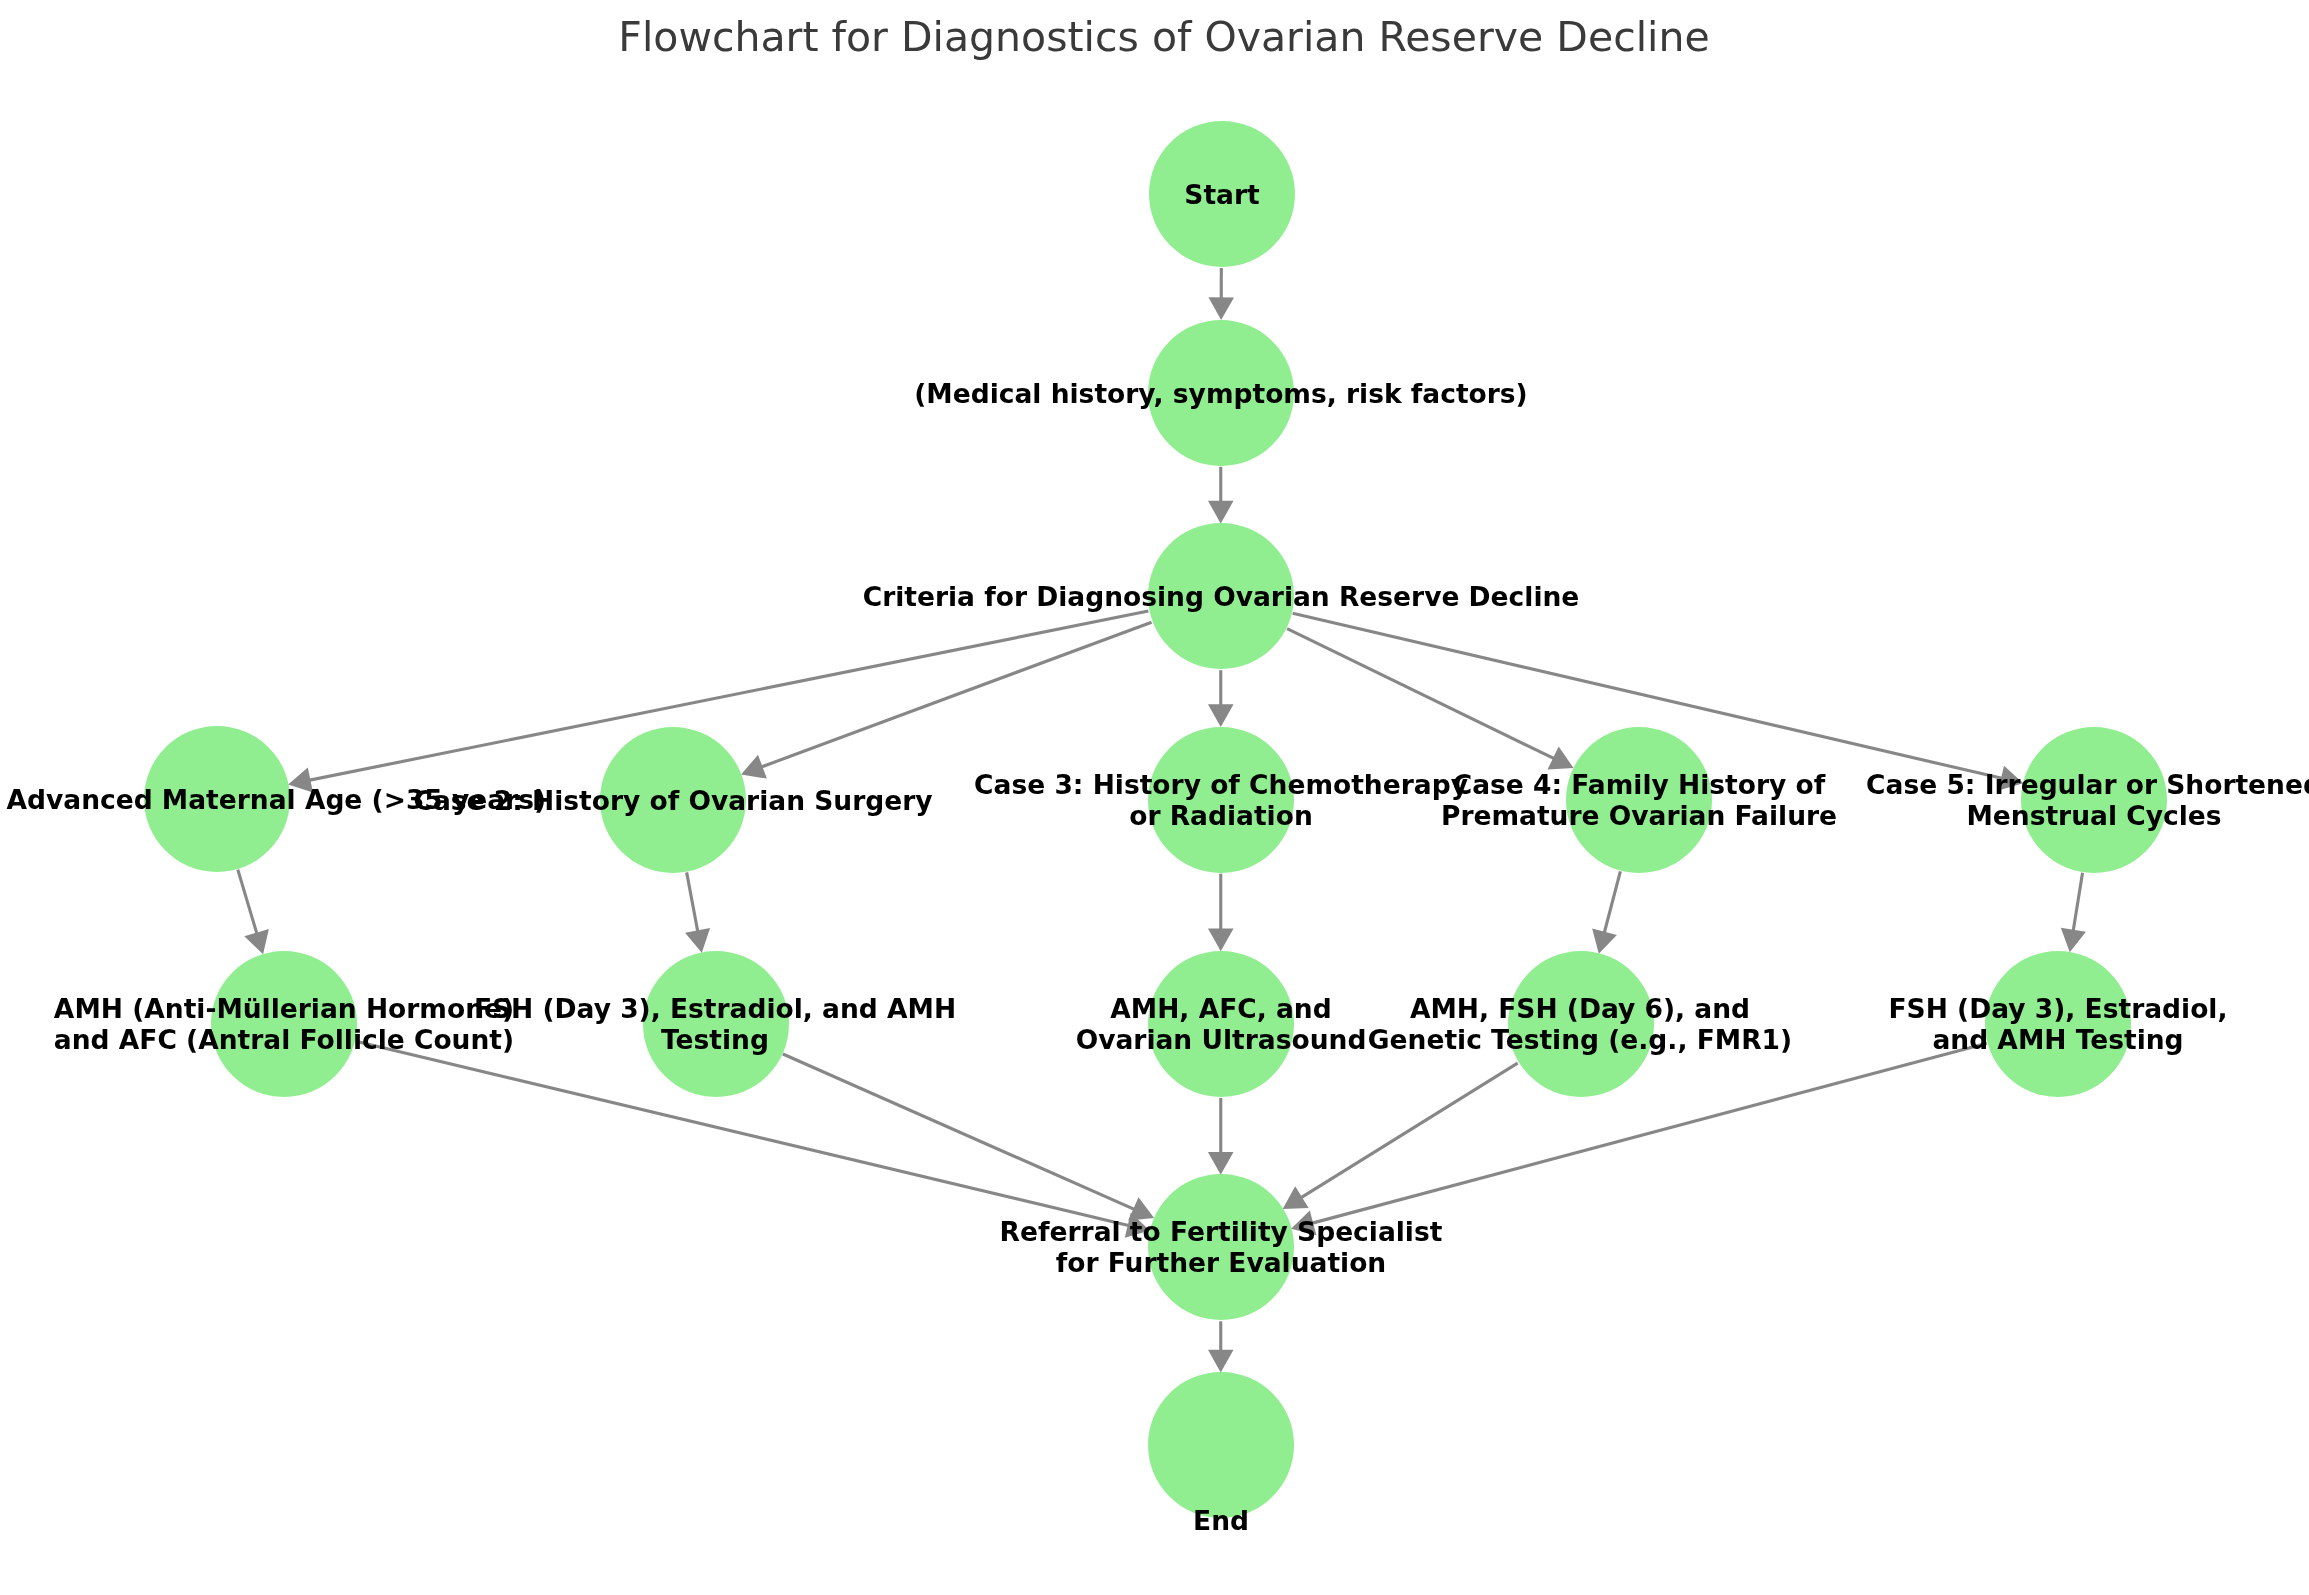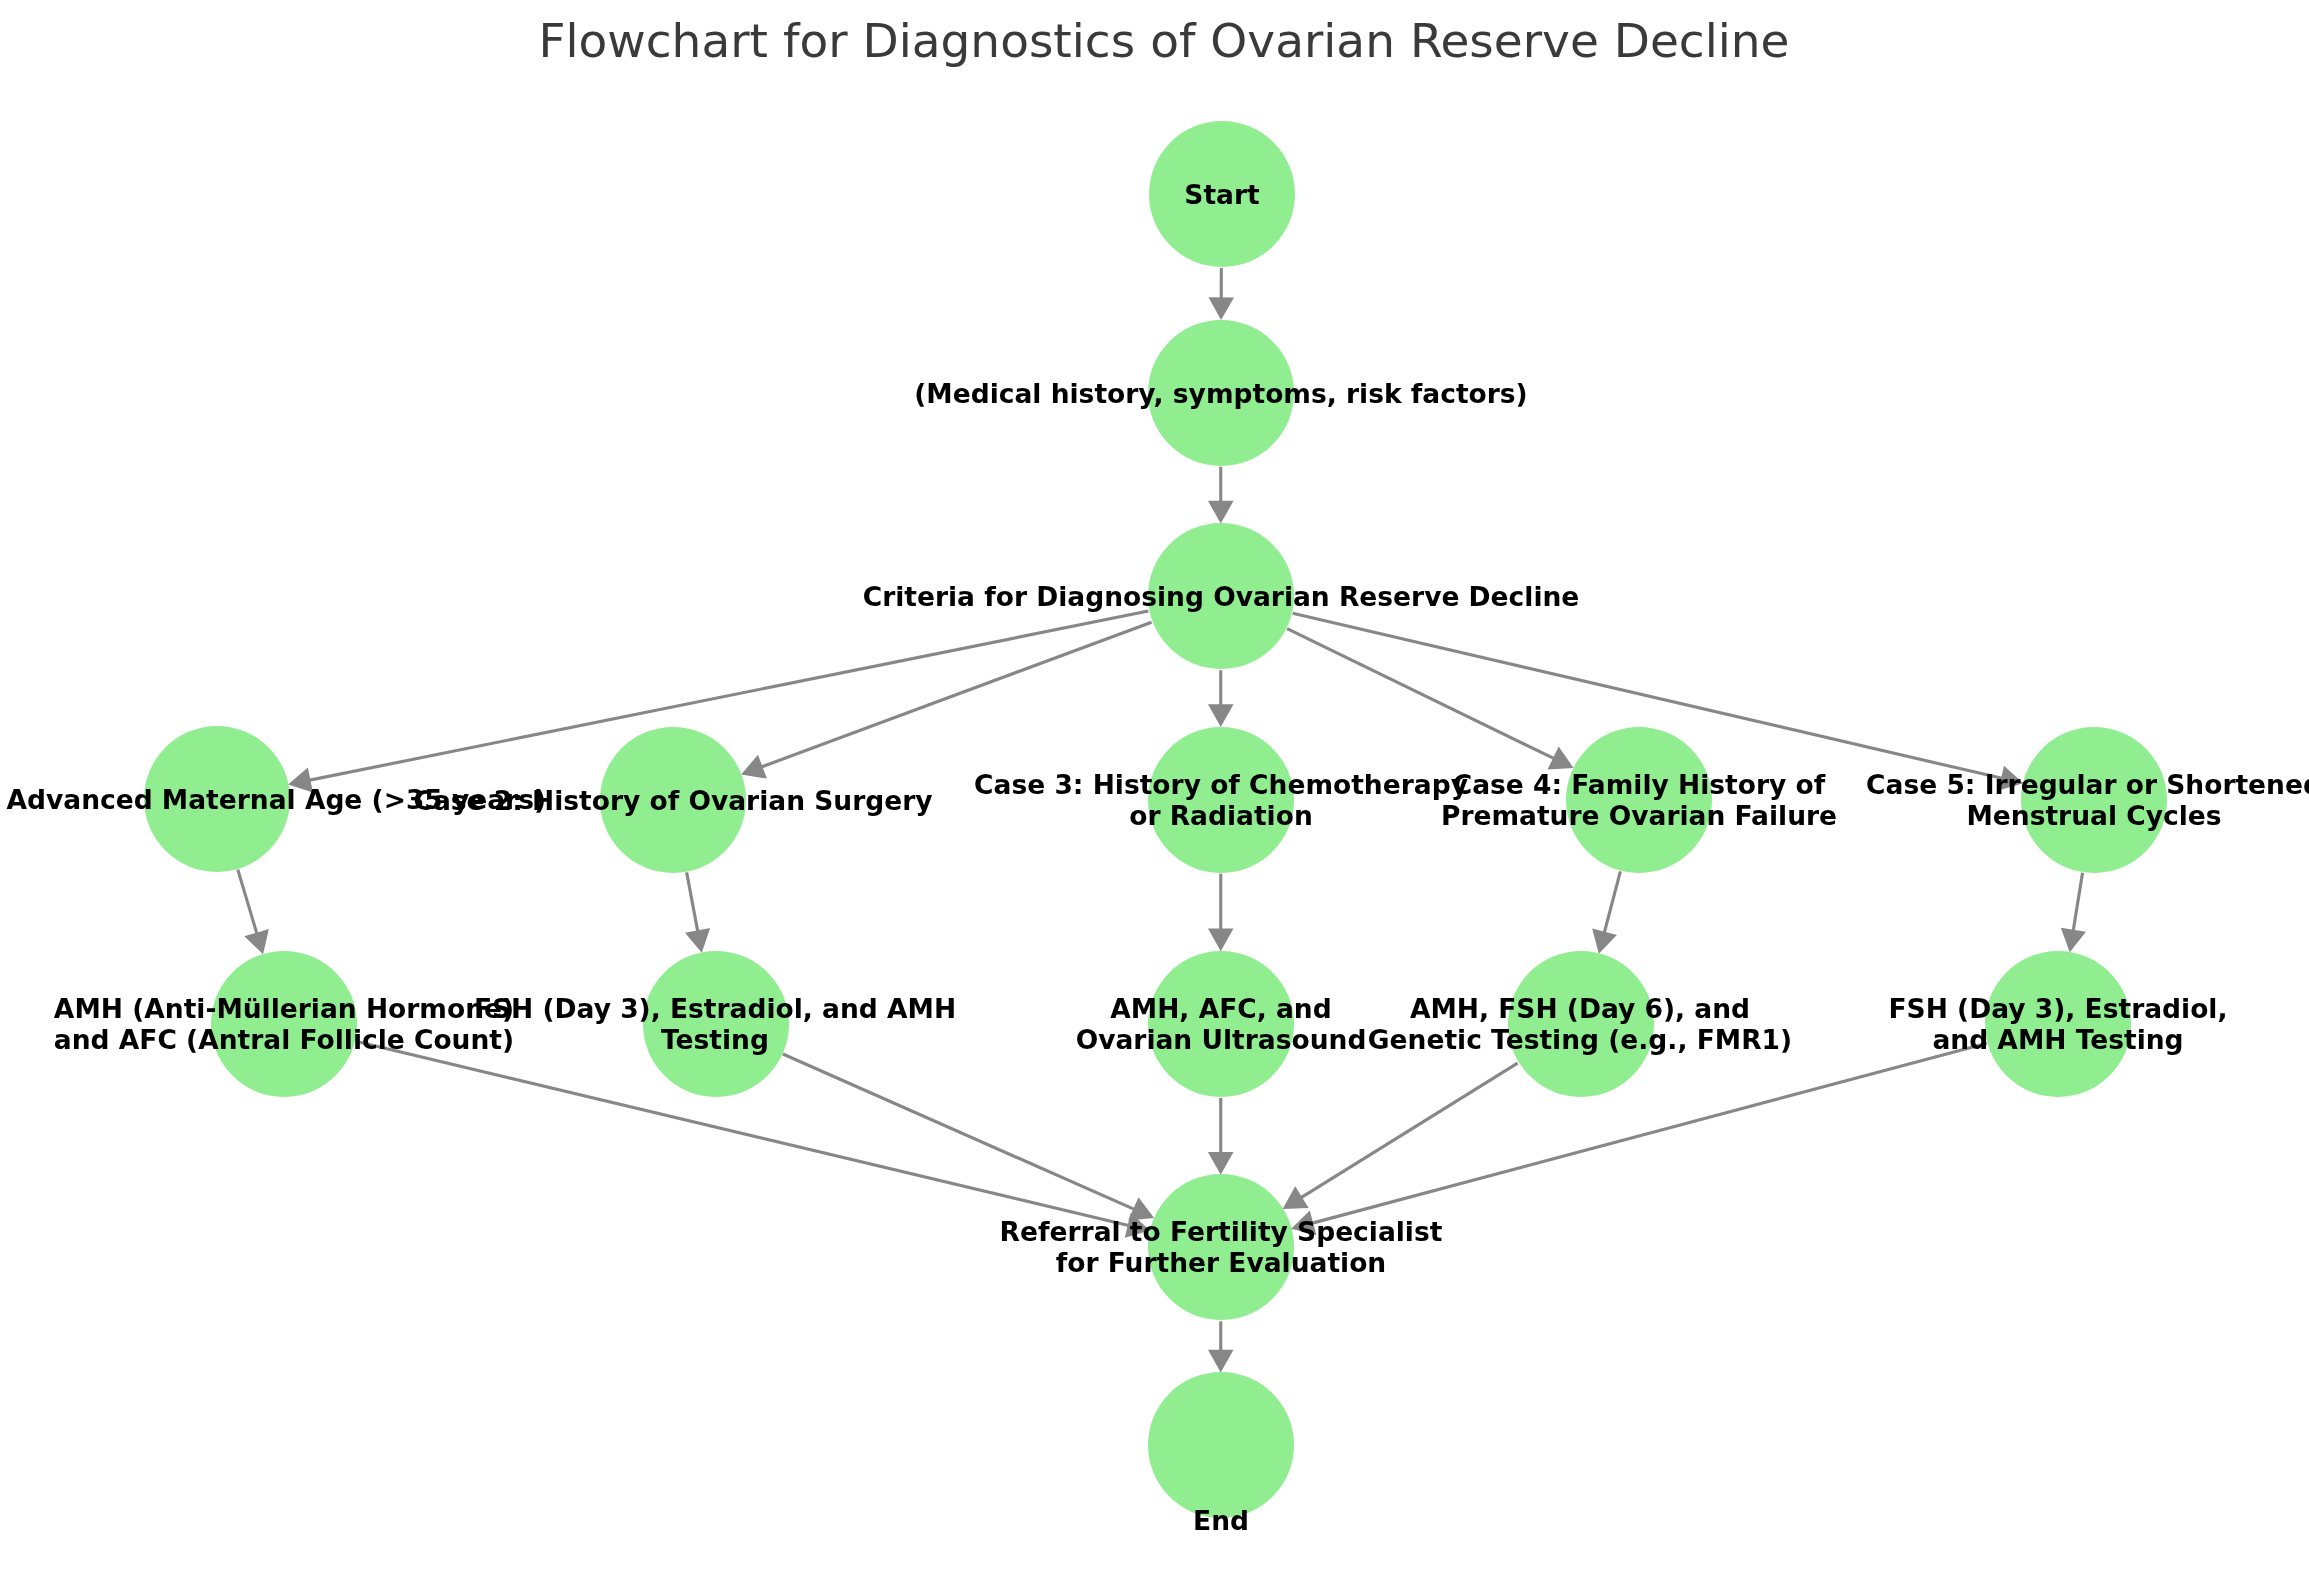--- a/index.html
+++ b/index.html
@@ -10,21 +10,21 @@
   }
   body {
     position: relative;
     font-family: "DejaVu Sans", sans-serif;
   }
   .chart-title {
     position: absolute;
     top: 13.2px;
     left: 1164px;
     transform: translateX(-50%);
-    font-size: 47px;
+    font-size: 41px;
     font-weight: normal;
     color: #3a3a3a;
     white-space: nowrap;
     z-index: 4;
   }
   #edge-svg {
     position: absolute;
     left: 0; top: 0;
     z-index: 2;
   }

